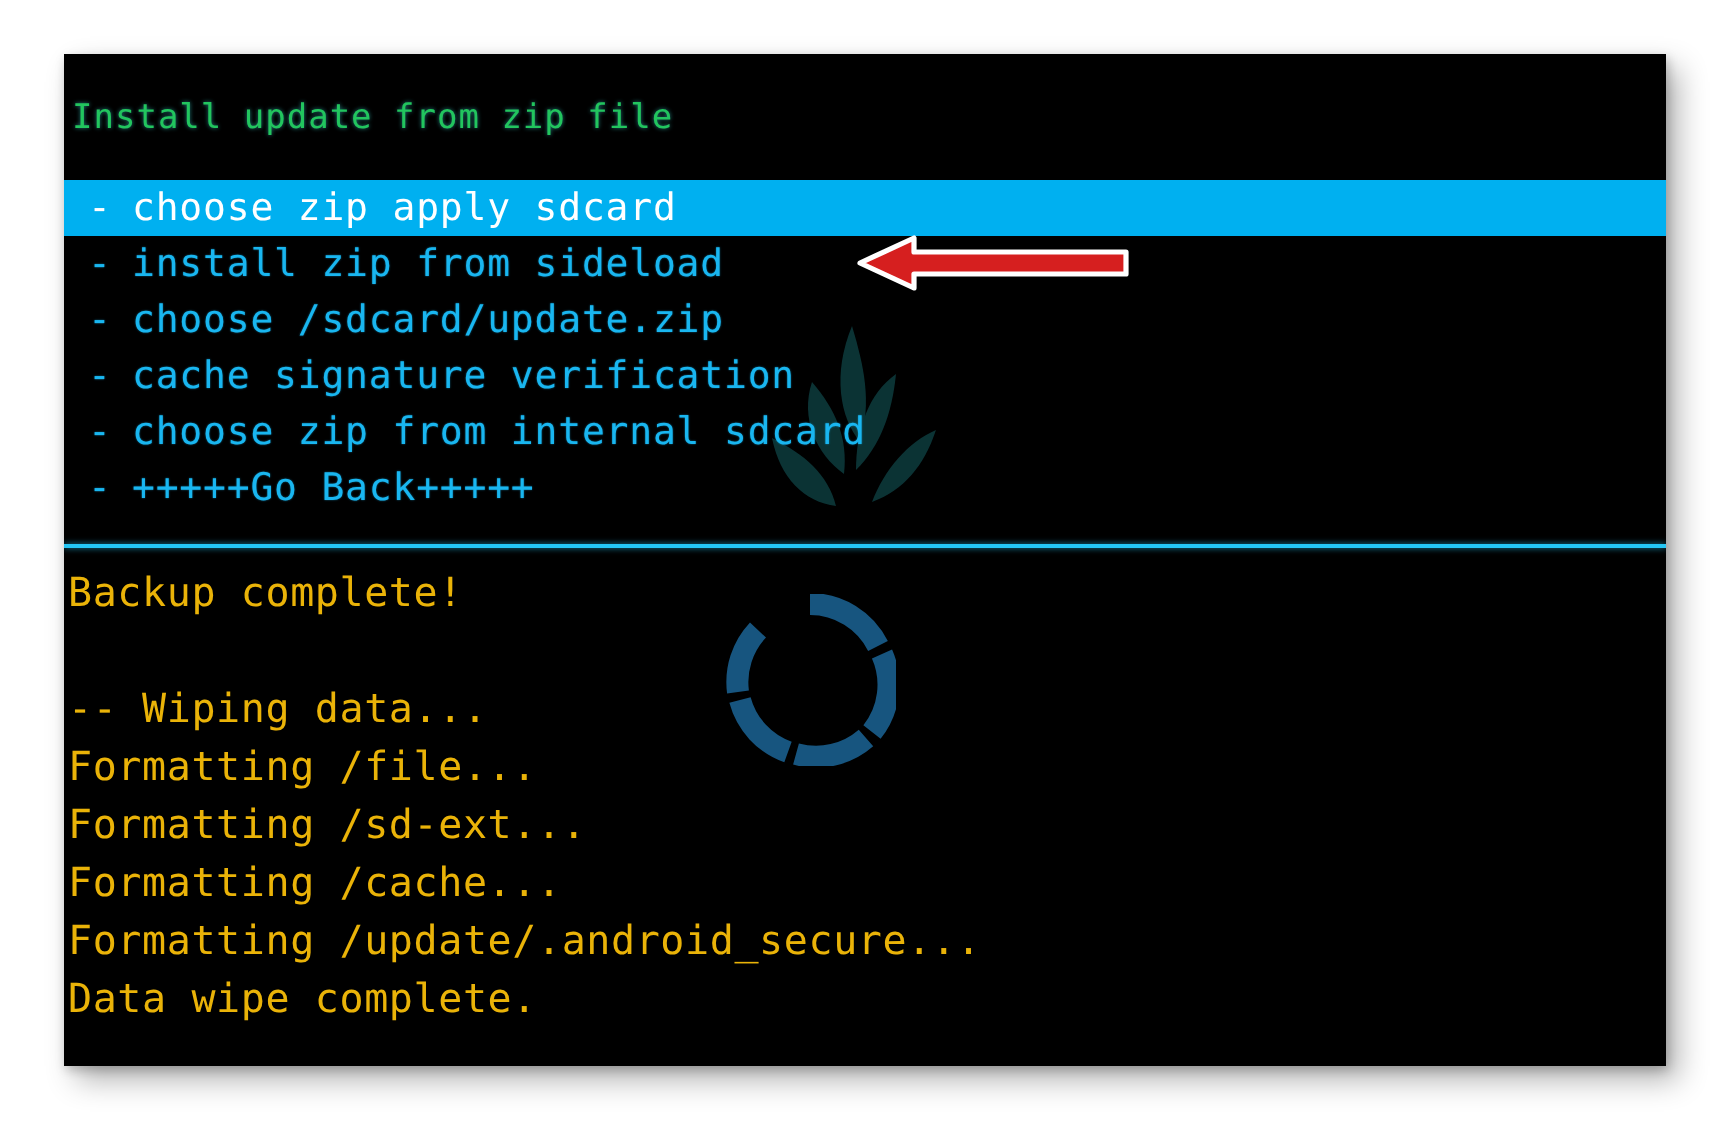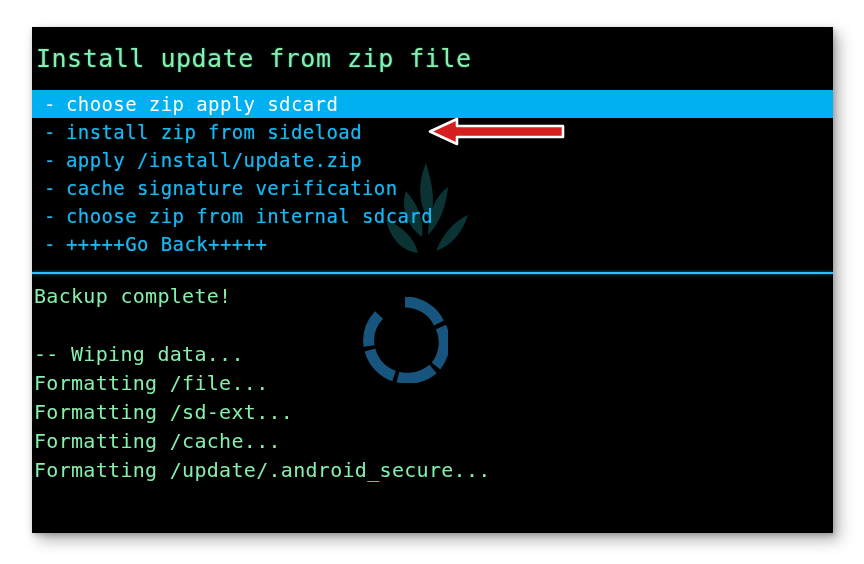--- a/index.html
+++ b/index.html
@@ -59,22 +59,22 @@
     position: absolute;
     left: 0;
     top: 0;
     width: 100%;
     height: 63px;
     display: flex;
     align-items: center;
   }
   #title-text {
     padding-left: 4px;
-    color: #86efac;
-    font-size: 25px;
+    color: #22c55e;
+    font-size: 17px;
     letter-spacing: 0.5px;
     white-space: pre;
     text-shadow: 0 0 2px rgba(62,227,224,0.55);
   }
 
   
   #menu-list {
     position: absolute;
     left: 0;
     top: 63px;
@@ -129,21 +129,21 @@
     left: 0;
     top: 255px;
     width: 100%;
     padding-left: 2px;
   }
   .log-row {
     height: 29px;
     line-height: 29px;
     white-space: pre;
     font-size: 20px;
-    color: #86efac;
+    color: #eab308;
     letter-spacing: 0.3px;
   }
   .log-row.blank {
     color: transparent;
   }
 </style>
 </head>
 <body>
 
 <div id="page">
@@ -178,21 +178,21 @@
 
       <div class="menu-row selected">
         <span class="menu-dash">-</span><span>choose zip apply sdcard</span>
       </div>
 
       <div class="menu-row">
         <span class="menu-dash">-</span><span>install zip from sideload</span>
       </div>
 
       <div class="menu-row">
-        <span class="menu-dash">-</span><span>apply /install/update.zip</span>
+        <span class="menu-dash">-</span><span>choose /sdcard/update.zip</span>
       </div>
 
       <div class="menu-row">
         <span class="menu-dash">-</span><span>cache signature verification</span>
       </div>
 
       <div class="menu-row">
         <span class="menu-dash">-</span><span>choose zip from internal sdcard</span>
       </div>
 
@@ -209,16 +209,17 @@
     <div id="divider"></div>
 
     <div id="console-log">
       <div class="log-row">Backup complete!</div>
       <div class="log-row blank"></div>
       <div class="log-row">-- Wiping data...</div>
       <div class="log-row">Formatting /file...</div>
       <div class="log-row">Formatting /sd-ext...</div>
       <div class="log-row">Formatting /cache...</div>
       <div class="log-row">Formatting /update/.android_secure...</div>
+      <div class="log-row">Data wipe complete.</div>
     </div>
 
   </div>
 </div>
 
 </body></html>

